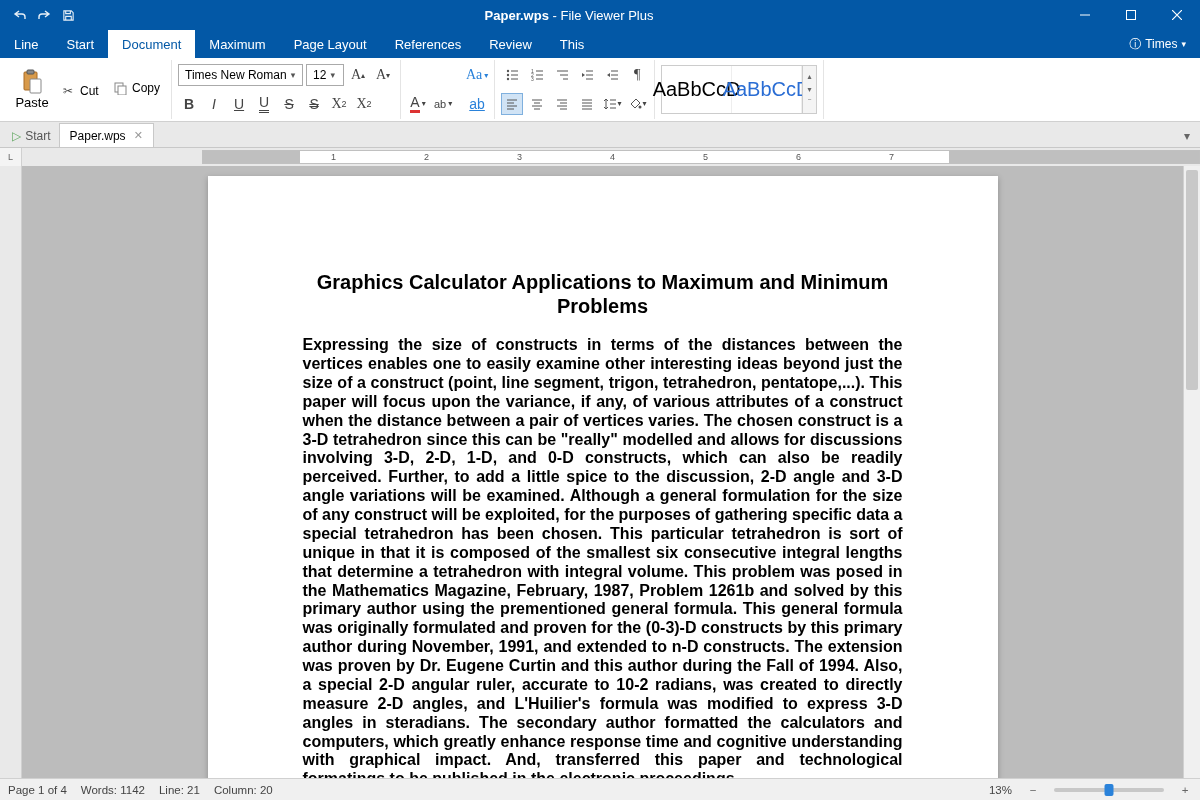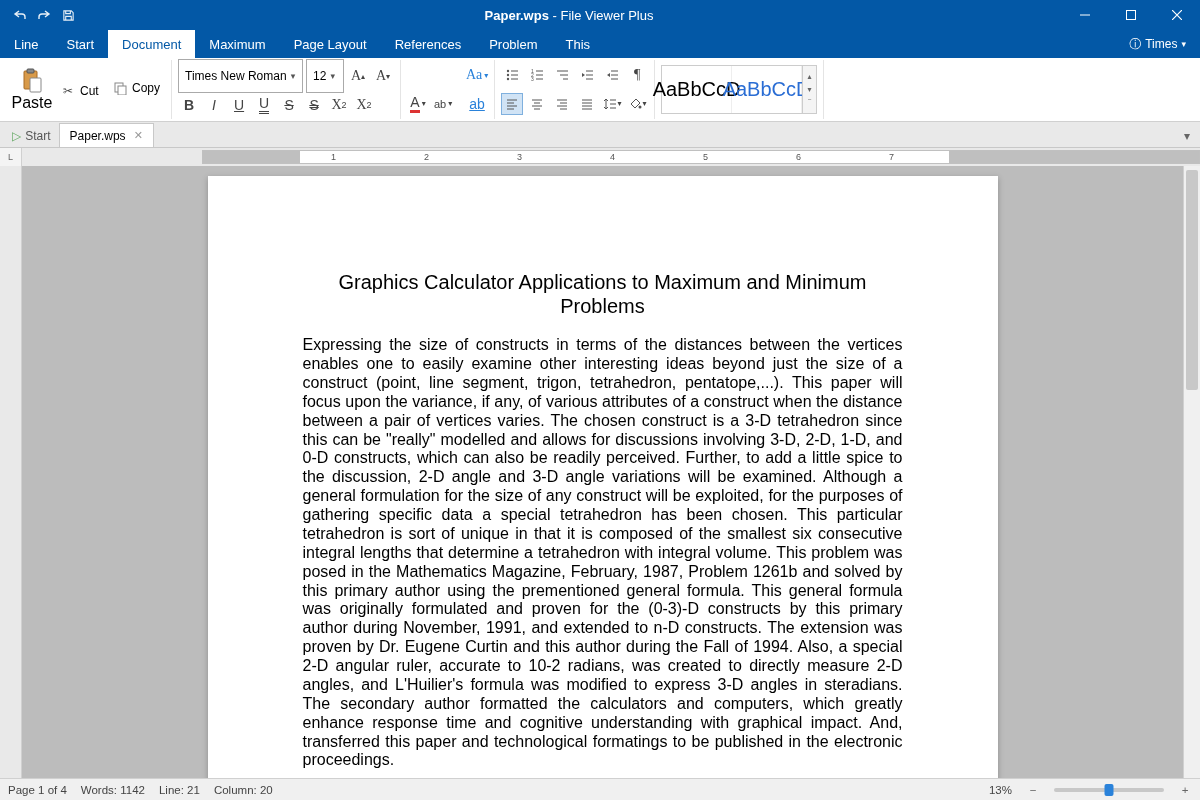--- a/index.html
+++ b/index.html
@@ -24,21 +24,21 @@
 
 .ribbon { height: 64px; background: #fff; border-bottom: 1px solid #d0d0d0; display: flex; align-items: stretch; padding: 2px 5px; }
 .group { display: flex; flex-direction: column; padding: 2px 6px; border-right: 1px solid #e4e4e4; }
 .group.row { flex-direction: row; align-items: center; gap: 2px; }
 .group.rows { flex-direction: column; justify-content: center; gap: 2px; }
 .group .row2 { display: flex; align-items: center; gap: 3px; height: 28px; }
 .rbtn { display: inline-flex; align-items: center; gap: 4px; padding: 2px 4px; cursor: pointer; border: 1px solid transparent; }
 .ico { width: 16px; height: 16px; display: inline-flex; align-items: center; justify-content: center; font-size: 12px; color: #444; }
 .bigbtn { display: flex; flex-direction: column; align-items: center; justify-content: center; width: 42px; height: 56px; cursor: pointer; }
 .bigbtn .bigico { width: 24px; height: 26px; }
-.sel { border: 1px solid #aaa; height: 34px; background: #fff; display: inline-flex; align-items: center; padding: 0 4px 0 6px; gap: 4px; cursor: pointer; }
+.sel { border: 1px solid #aaa; height: 22px; background: #fff; display: inline-flex; align-items: center; padding: 0 4px 0 6px; gap: 4px; cursor: pointer; }
 .sel .dd { font-size: 9px; color: #555; }
 .fmtbtn { width: 22px; height: 22px; display: inline-flex; align-items: center; justify-content: center; font-family: "Times New Roman", serif; font-size: 14px; color: #444; cursor: pointer; border: 1px solid transparent; }
 .fmtbtn.active { background: #d0e3f5; border-color: #7fb0de; }
 .style-gallery { display: flex; border: 1px solid #ccc; height: 54px; margin: 3px 0; }
 .style-swatch { width: 70px; border-right: 1px solid #eee; display: flex; flex-direction: column; align-items: center; justify-content: center; font-family: "Times New Roman", serif; cursor: pointer; }
 .style-swatch .preview { font-size: 20px; }
 .style-swatch.blue .preview { color: #2a6dd4; }
 .style-gallery .expand { width: 14px; display: flex; flex-direction: column; justify-content: center; align-items: center; border-left: 1px solid #ccc; background: #f4f4f4; gap: 4px; }
 .style-gallery .expand span { font-size: 8px; color: #666; cursor: pointer; }
 
@@ -52,21 +52,21 @@
 
 .ruler-row { height: 18px; background: #e9e9e9; display: flex; }
 .ruler-row .corner { width: 22px; display: flex; align-items: center; justify-content: center; font-size: 9px; color: #666; border-right: 1px solid #d0d0d0; background: #f4f4f4; }
 .ruler-row .ruler { flex: 1; position: relative; }
 .ruler-track { position: absolute; left: 180px; right: 0; top: 2px; bottom: 2px; background: linear-gradient(to right, #bfbfbf 0, #bfbfbf 97px, #fff 97px, #fff 746px, #bfbfbf 746px); border: 1px solid #c0c0c0; font-size: 9px; color: #555; display: flex; align-items: center; overflow: hidden; }
 .ruler-track .num { position: absolute; top: 1px; }
 
 
 .docarea { flex: 1; background: #bcbcbc; display: flex; overflow: hidden; }
 .vruler { width: 22px; background: #e9e9e9; border-right: 1px solid #d0d0d0; }
-.canvas { flex: 1; overflow: auto; display: flex; justify-content: center; padding-top: 10px; }
+.canvas { flex: 1; overflow: auto; display: flex; justify-content: center; padding-top: 10px; font-weight: bold; }
 .page { width: 790px; min-height: 1020px; background: #fff; box-shadow: 0 2px 6px rgba(0,0,0,0.25); padding: 95px 95px 60px; font-family: "Times New Roman", serif; font-size: 16px; color: #000; line-height: 1.18; }
 .page .doc-title { text-align: center; font-size: 20px; margin-bottom: 18px; }
 .page .doc-subtitle { text-align: center; font-size: 20px; margin-bottom: 22px; }
 .page p { text-align: justify; margin-bottom: 16px; }
 .scrollbar-v { width: 17px; background: #f0f0f0; border-left: 1px solid #d0d0d0; position: relative; }
 .scrollbar-v .thumb { position: absolute; top: 4px; left: 2px; right: 2px; height: 220px; background: #c8c8c8; border-radius: 2px; }
 
 
 .statusbar { height: 22px; background: #f0f0f0; border-top: 1px solid #d0d0d0; display: flex; align-items: center; font-size: 11.5px; color: #444; padding: 0 8px; gap: 14px; }
 .statusbar .spacer { flex: 1; }
@@ -119,42 +119,42 @@
   </div>
 </div>
 
 <div class="menubar">
   <div class="item">Line</div>
   <div class="item">Start</div>
   <div class="item active">Document</div>
   <div class="item">Maximum</div>
   <div class="item">Page Layout</div>
   <div class="item">References</div>
-  <div class="item">Problem</div>
+  <div class="item">Review</div>
   <div class="item">This</div>
   <div class="spacer"></div>
   <div class="help">
     <span>ⓘ</span>
     <span>Times</span>
     <span style="font-size:9px">▾</span>
   </div>
 </div>
 
 <div class="ribbon">
 
   <div class="group row">
     <div class="bigbtn">
       <div class="bigico">
           <svg width="24" height="26" viewBox="0 0 24 26">
             <rect x="4" y="3" width="13" height="18" rx="1" fill="#d89a4a" stroke="#a86b24"></rect>
             <rect x="7" y="1" width="7" height="4" rx="1" fill="#888" stroke="#555"></rect>
             <rect x="10" y="10" width="11" height="14" rx="1" fill="#fff" stroke="#888"></rect>
           </svg>
         </div>
-      <span style="font-size:16px">Paste</span>
+      <span style="font-size:13px">Paste</span>
     </div>
     <div class="rows" style="gap:0">
       <div class="rbtn">
           <span class="ico">✂</span>
           <span>Cut</span>
         </div>
       <div class="rbtn">
           <span class="ico">
             <svg width="14" height="14">
               <rect x="2" y="2" width="8" height="9" fill="none" stroke="#888"></rect>

